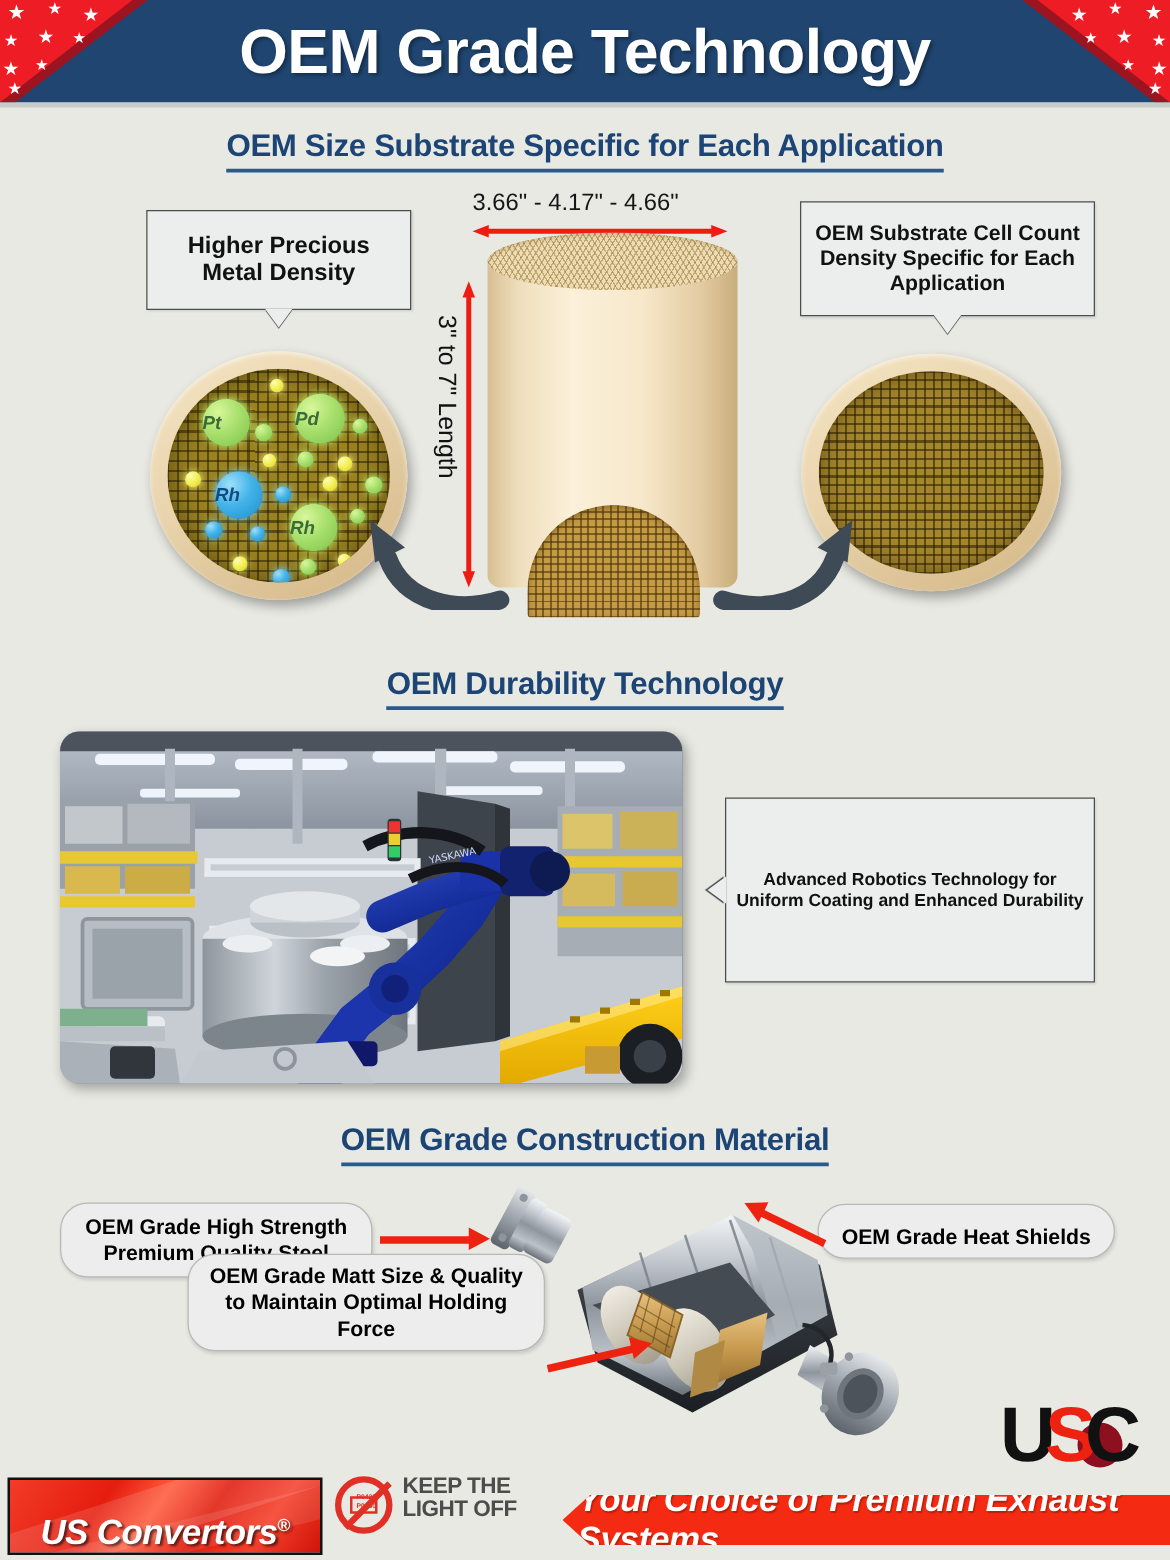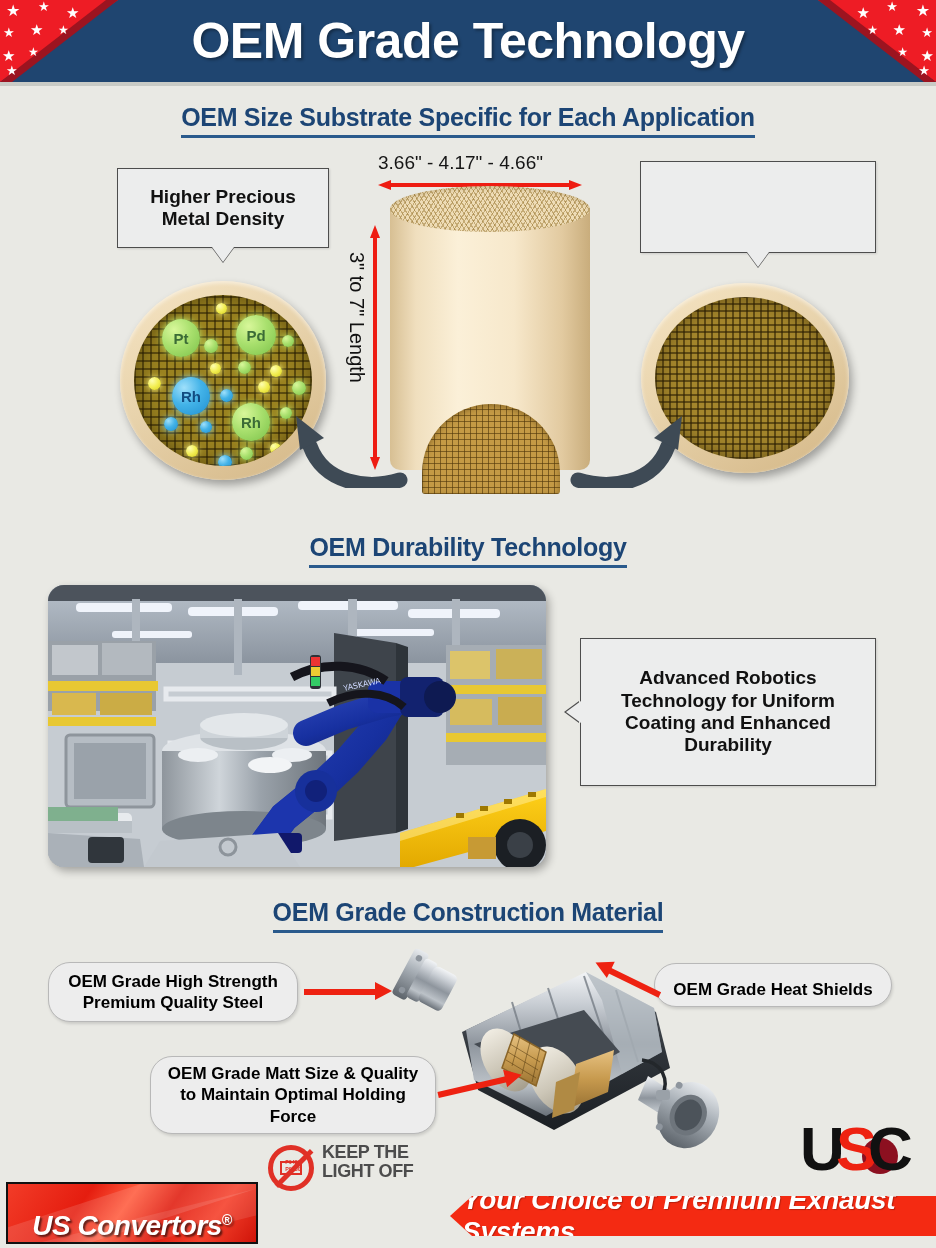--- a/index.html
+++ b/index.html
@@ -151,22 +151,22 @@
   .face-right .face-inner {
     background:#a4862c;
     background-image:
       repeating-linear-gradient(0deg, rgba(45,32,3,0.58) 0 1.7px, transparent 1.7px 7px),
       repeating-linear-gradient(90deg, rgba(45,32,3,0.58) 0 1.7px, transparent 1.7px 7px);
     box-shadow:inset 0 0 20px rgba(40,28,3,0.5);
   }
 
   .pmet {
     position:absolute; border-radius:50%;
-    display:flex; align-items:center; justify-content:center;
-    font-weight:bold; color:#3b6b36;
+    display:flex; align-items:center; justify-content:flex-start;
+    font-weight:bold; color:#3b6b36;font-style:italic;
   }
   .pmet.green {
     background:radial-gradient(circle at 32% 28%, #d8f79a 0%, #a9e06e 45%, #7cc24a 100%);
     box-shadow:0 0 7px rgba(190,245,120,0.95);
   }
   .pmet.blue {
     background:radial-gradient(circle at 32% 28%, #9fe0fb 0%, #43b3e8 45%, #1f8fd0 100%);
     box-shadow:0 0 7px rgba(120,215,255,0.95);
     color:#124b80;
   }
@@ -250,21 +250,21 @@
     position:absolute; width:120%; height:26px; background:rgba(255,255,255,0.10);
     transform:rotate(-14deg); top:36px; left:-10%;
   }
   .usconv-text {
     position:relative; color:#fff; font-size:28px; font-weight:bold; font-style:italic;
     text-shadow:2px 2px 2px rgba(0,0,0,0.6);
     letter-spacing:-0.5px; z-index:2;
   }
   .usconv-text sup { font-size:14px; vertical-align:super; }
 
-  .keep-badge { position:absolute; left:268px; top:1140px; width:160px; height:54px; }
+  .keep-badge { position:absolute; left:268px; top:1176px; width:160px; height:54px; }
   .no-sign {
     position:absolute; left:0; top:5px; width:46px; height:46px;
     border:5px solid #e03026; border-radius:50%;
   }
   .no-sign .slash {
     position:absolute; left:-4px; top:16px; width:50px; height:5px;
     background:#e03026; transform:rotate(-45deg);
   }
   .no-sign .muffler {
     position:absolute; left:7px; top:11px; width:22px; height:14px;
@@ -357,20 +357,21 @@
   <div class="cyl-top"></div>
   <div class="cyl-cut"></div>
 </div>
 
 <div class="callout" style="left:117px;top:168px;width:212px;height:80px;font-size:19px;">
   <span>Higher Precious Metal Density</span>
   <div class="tail tail-down"></div>
 </div>
 
 <div class="callout" style="left:640px;top:161px;width:236px;height:92px;font-size:17px;">
+  <span>OEM Substrate Cell Count Density Specific for Each Application</span>
   <div class="tail tail-down"></div>
 </div>
 
 <div class="face face-left" style="left:120px;top:281px;width:206px;height:199px;">
   <div class="face-inner" style="left:14px;top:14px;right:14px;bottom:14px;">
     <div class="pmet green" style="left:28px;top:24px;width:38px;height:38px;font-size:15px;">
       <span>Pt</span>
     </div>
     <div class="pmet green" style="left:102px;top:20px;width:40px;height:40px;font-size:15px;">
       <span>Pd</span>
@@ -545,21 +546,21 @@
     <circle cx="180" cy="262" r="8" fill="none" stroke="#8d949b" stroke-width="3"></circle>
     <polygon points="0,248 92,254 96,282 0,282" fill="#aab1b8"></polygon>
     <rect x="40" y="252" width="36" height="26" rx="4" fill="#30363c"></rect>
 
     <circle cx="472" cy="260" r="26" fill="#1b1f24"></circle>
     <circle cx="472" cy="260" r="13" fill="#3a4047"></circle>
     <rect x="420" y="252" width="28" height="22" fill="#c79a34"></rect>
   </svg>
 </div>
 
-<div class="callout" style="left:580px;top:638px;width:296px;height:148px;font-size:19px;">
+<div class="callout" style="left:580px;top:638px;width:296px;height:148px;font-size:14px;">
   <span>Advanced Robotics Technology for Uniform Coating and Enhanced Durability</span>
   <div class="tail tail-left"></div>
 </div>
 
 <div class="sec-head" style="top:898px;">
   <span class="ul">OEM Grade Construction Material</span>
 </div>
 
 <div class="photo" style="left:370px;top:940px;width:360px;height:220px;box-shadow:none;background:transparent;border-radius:0;">
   <svg class="photo-scene" viewBox="0 0 360 220" preserveAspectRatio="none">
@@ -654,21 +655,21 @@
 </div>
 
 <div class="pill" style="left:654px;top:963px;width:238px;height:44px;font-size:17px;align-items:flex-end;">
   <span>OEM Grade Heat Shields</span>
 </div>
 <div class="rarrow flip" style="left:588px;top:990px;width:72px;transform:rotate(26deg);transform-origin:right center;">
   <div class="shaft"></div>
   <div class="head"></div>
 </div>
 
-<div class="pill" style="left:150px;top:1056px;width:286px;height:78px;font-size:17px;">
+<div class="pill" style="left:150px;top:1003px;width:286px;height:78px;font-size:17px;">
   <span>OEM Grade Matt Size &amp; Quality to Maintain Optimal Holding Force</span>
 </div>
 <div class="rarrow" style="left:438px;top:1090px;width:86px;transform:rotate(-13deg);transform-origin:left center;">
   <div class="shaft"></div>
   <div class="head"></div>
 </div>
 
 <div class="usc-logo">
   <div class="usc-dot"></div>
   <div class="usc-u" style="left:0;top:0;">U</div>

